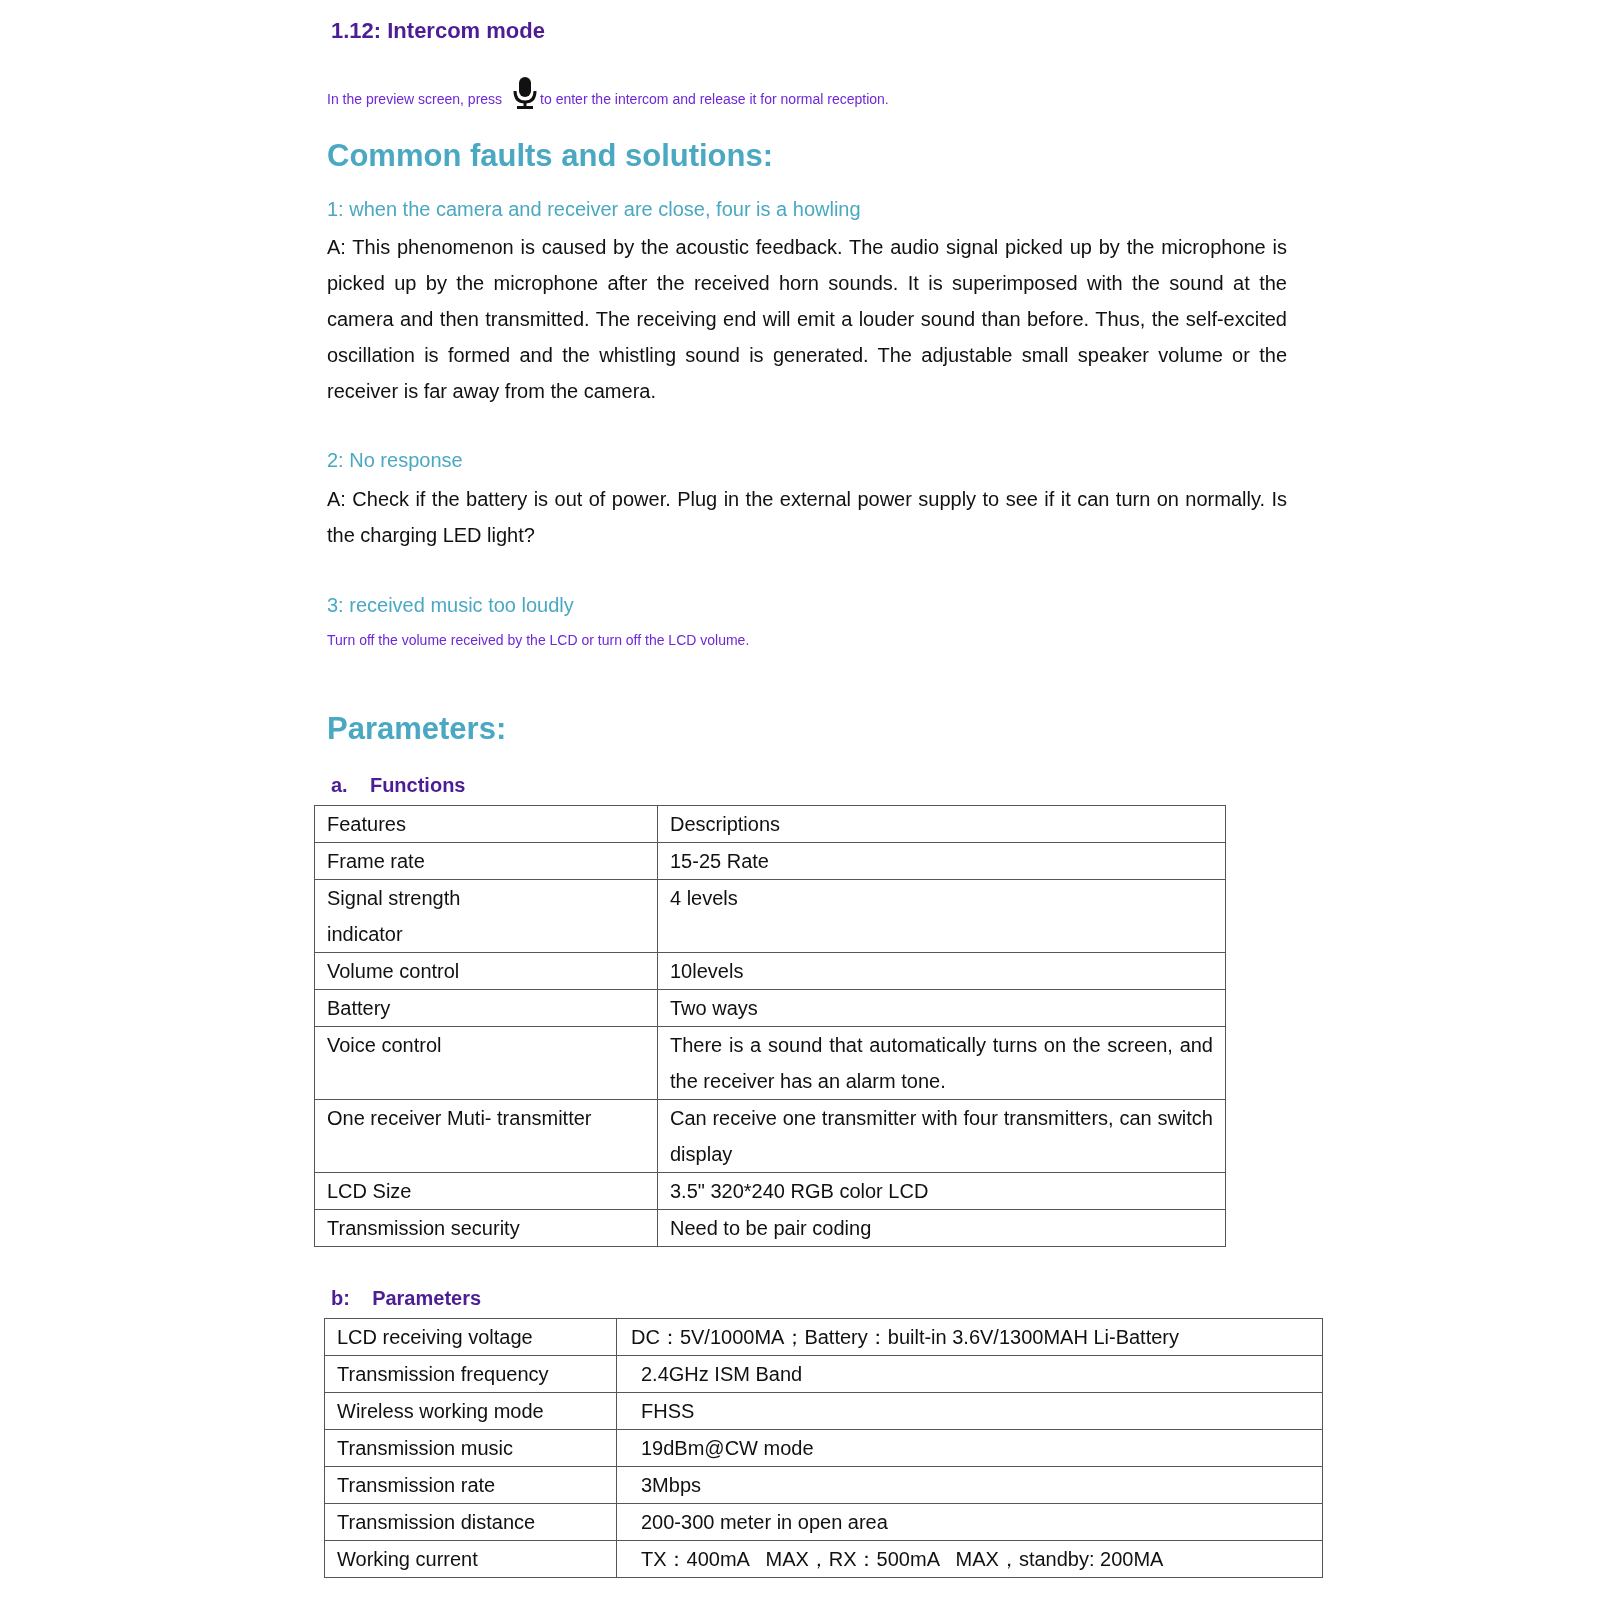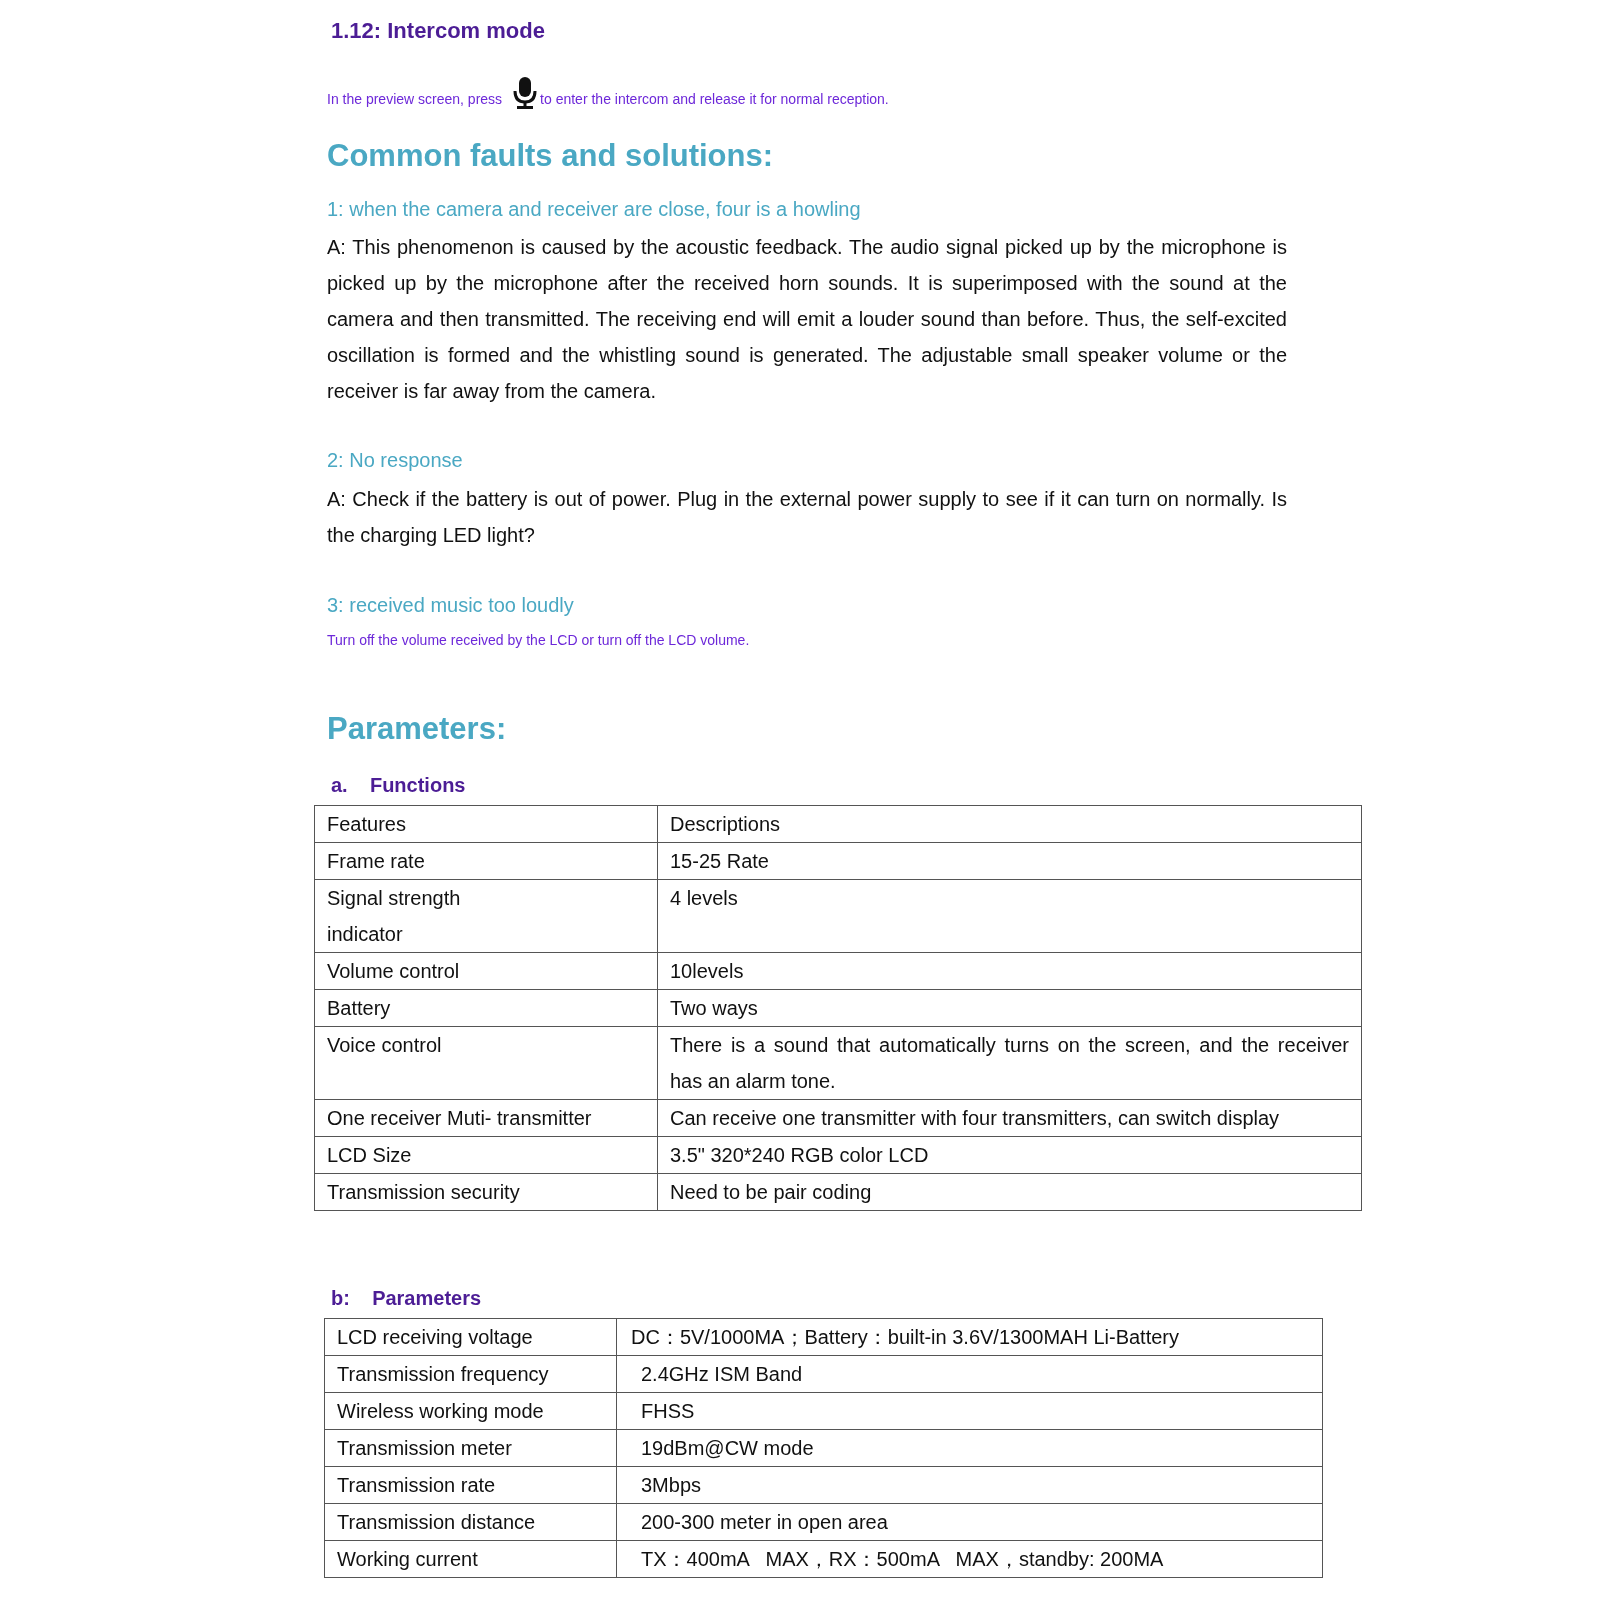--- a/index.html
+++ b/index.html
@@ -51,21 +51,21 @@
 
   <div class="h-q" style="top:594px;">3: received music too loudly</div>
   <div class="line" style="top:632px;">Turn off the volume received by the LCD or turn off the LCD volume.</div>
 
   <div class="h-big" style="top:711px;">Parameters:</div>
 
   <div class="h-sub" style="top:774px; font-size:20px;">
     <span>a.</span>&nbsp;&nbsp;&nbsp;&nbsp;<span>Functions</span>
   </div>
 
-  <table class="t tbl-a" style="left:314px; top:805px; width:1048px;">
+  <table class="t tbl-a" style="left:314px; top:805px; width:912px;">
     <colgroup>
         <col style="width:343px">
         <col>
       </colgroup>
     <tbody>
         <tr>
       <td>Features</td>
       <td>Descriptions</td>
     </tr>
     <tr>
@@ -119,21 +119,21 @@
     </tr>
     <tr>
       <td>Transmission frequency</td>
       <td style="padding-left:24px;">2.4GHz ISM Band</td>
     </tr>
     <tr>
       <td>Wireless working mode</td>
       <td style="padding-left:24px;">FHSS</td>
     </tr>
     <tr>
-      <td>Transmission meter</td>
+      <td>Transmission music</td>
       <td style="padding-left:24px;">19dBm@CW mode</td>
     </tr>
     <tr>
       <td>Transmission rate</td>
       <td style="padding-left:24px;">3Mbps</td>
     </tr>
     <tr>
       <td>Transmission distance</td>
       <td style="padding-left:24px;">200-300 meter in open area</td>
     </tr>

